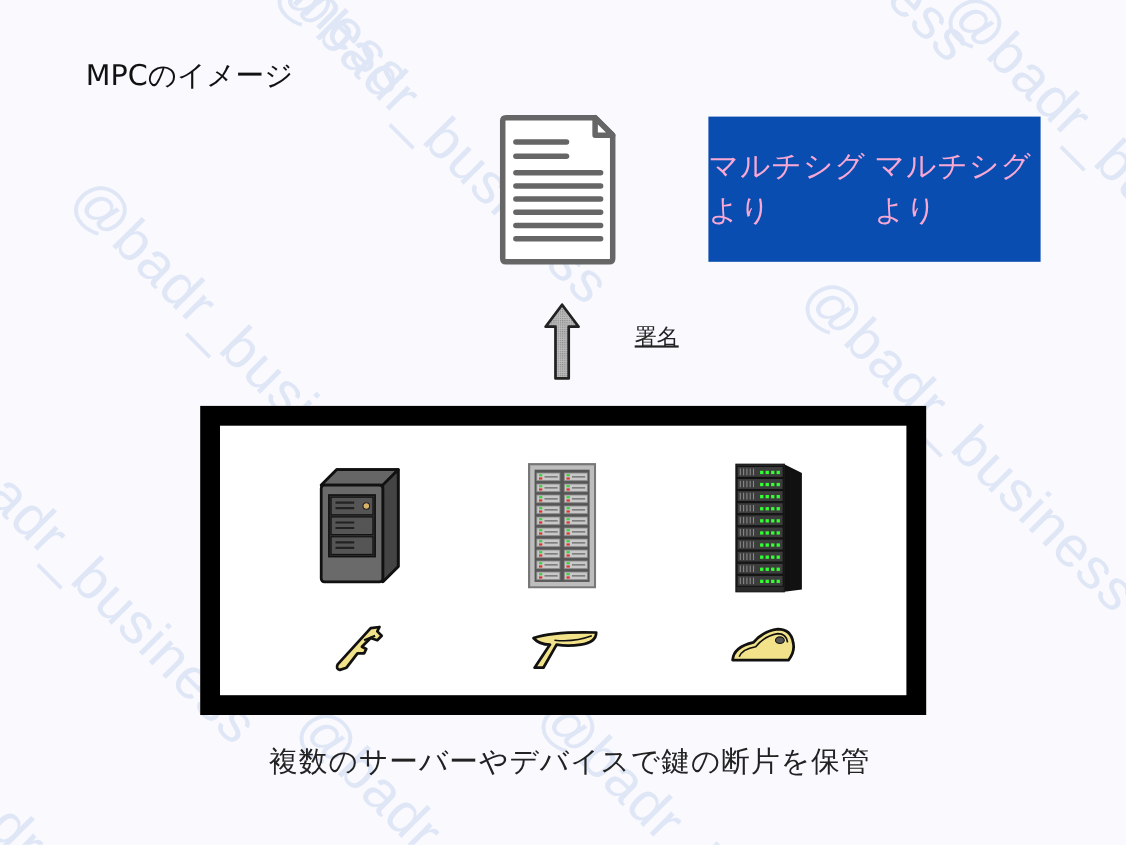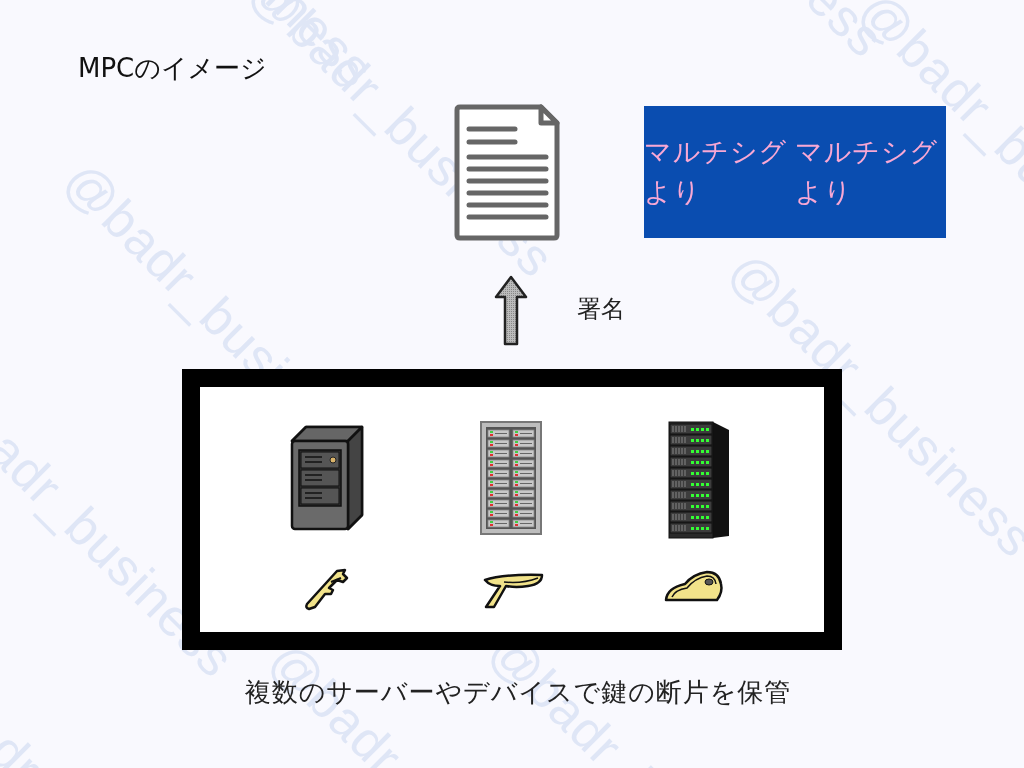--- a/index.html
+++ b/index.html
@@ -9,21 +9,21 @@
   .watermarks { position: absolute; inset: 0; overflow: hidden; pointer-events: none; }
   .wm { position: absolute; font-family: "Liberation Sans", sans-serif; font-size: 52px; color: #dfe6f6; transform-origin: 0 0; transform: rotate(45deg); white-space: nowrap; letter-spacing: 1px; }
 
   .title { position: absolute; left: 78px; top: 51px; font-size: 26px; font-weight: normal; color: #111; letter-spacing: 0px; }
 
   .doc-icon { position: absolute; left: 453px; top: 104px; width: 108px; height: 138px; }
 
   .callout { position: absolute; left: 644px; top: 106px; width: 302px; height: 132px; background: #0a4db0; color: #f9a8d4; display: flex; flex-direction: row; align-items: center; justify-content: center; font-size: 27px; line-height: 40px; letter-spacing: 1px; }
 
   .arrow-icon { position: absolute; left: 493px; top: 275px; width: 36px; height: 72px; }
-  .sign-label { position: absolute; left: 577px; top: 293px; font-size: 24px; color: #222; }
+  .sign-label { position: absolute; left: 577px; top: 293px; font-size: 20px; color: #222; text-decoration: underline; }
 
   .frame { position: absolute; left: 182px; top: 369px; width: 660px; height: 281px; border: 18px solid #000; background: #fff; }
 
   .server { position: absolute; }
   .key { position: absolute; }
 
   .caption { position: absolute; left: 0; width: 1024px; top: 675px; text-align: center; font-size: 26px; color: #222; letter-spacing: 1px; padding-left: 12px; }
 </style>
 </head>
 <body>

